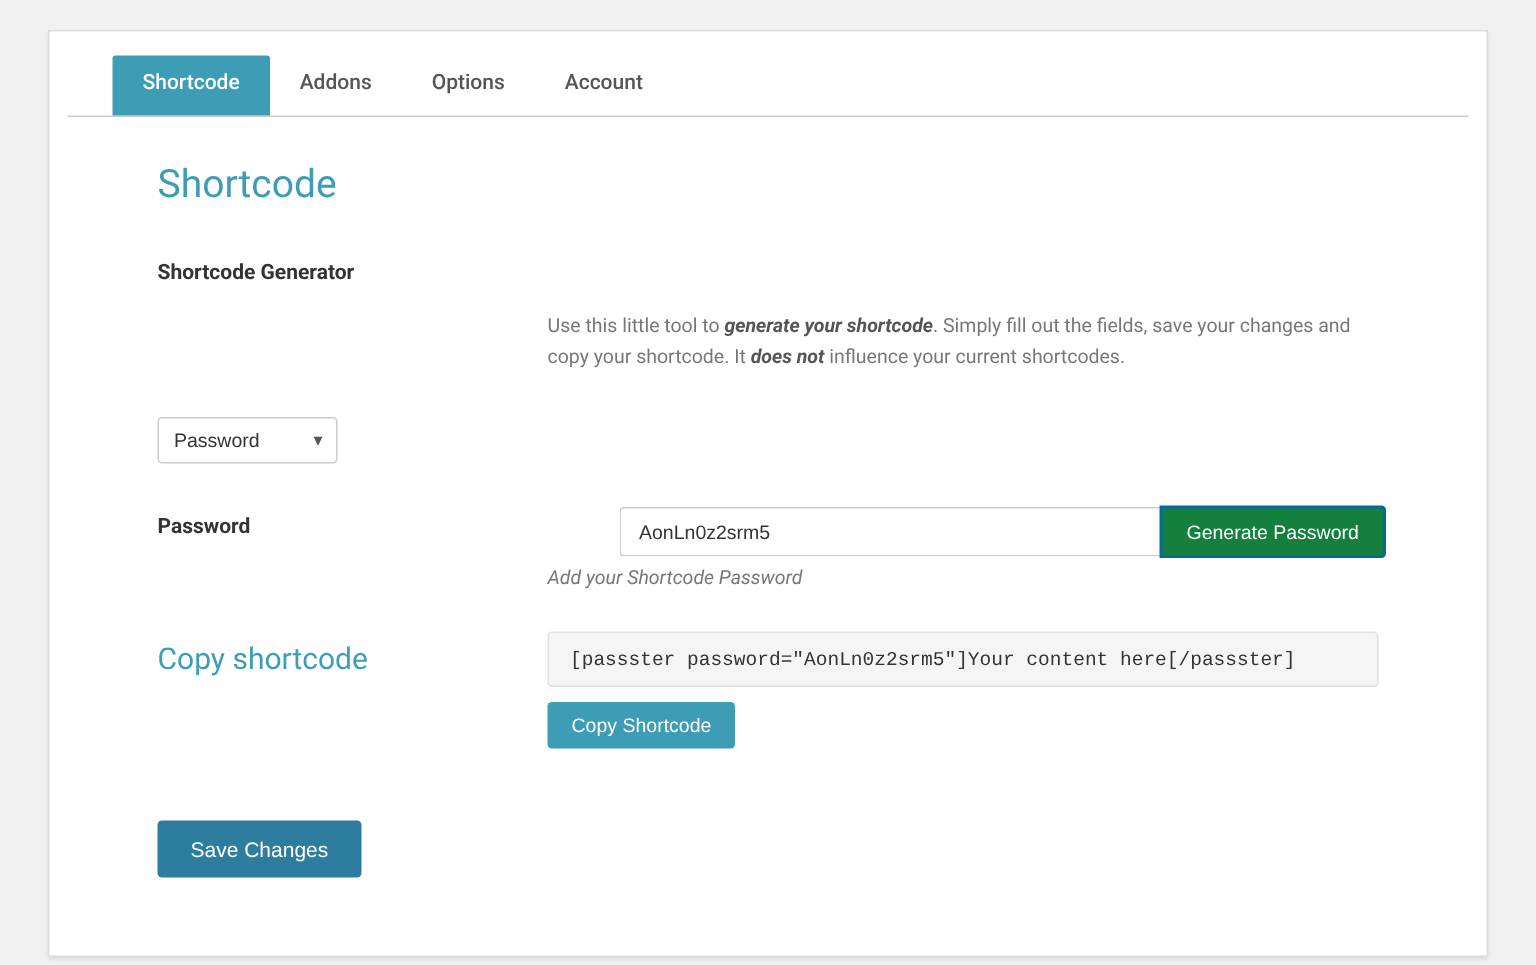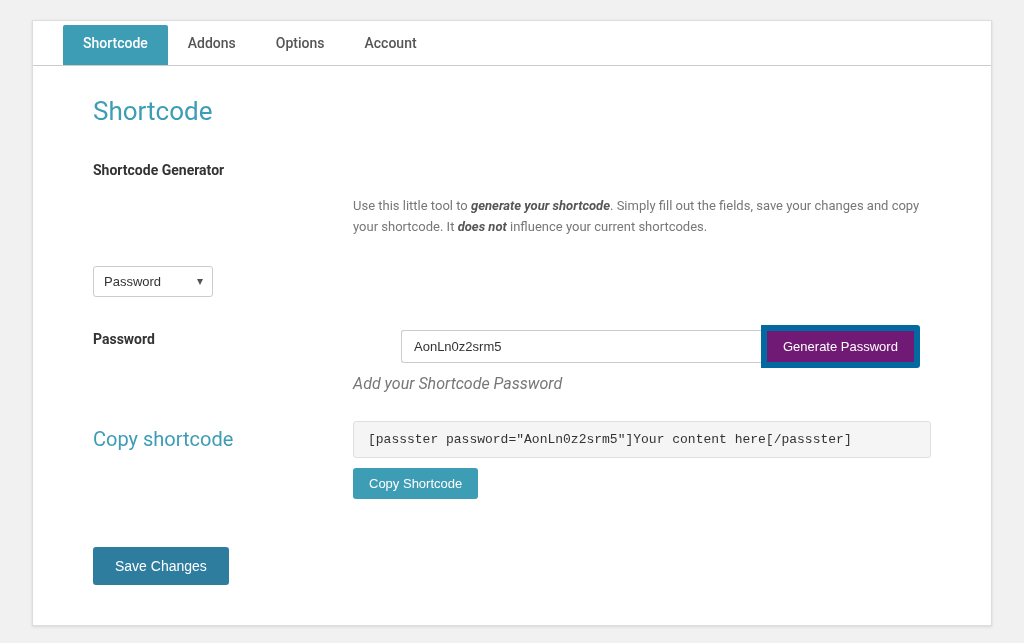--- a/index.html
+++ b/index.html
@@ -15,21 +15,21 @@
       justify-content: center;
       align-items: center;
       min-height: 100vh;
       padding: 20px;
     }
 
     .page-container {
       background: #fff;
       width: 960px;
       min-height: 600px;
-      padding: 0;
+      padding: 12px;
       border: 1px solid #ddd;
       box-shadow: 0 1px 3px rgba(0,0,0,0.1);
     }
 
     
     .tabs-bar {
       display: flex;
       border-bottom: 1px solid #ccc;
       background: #fff;
       padding: 0 30px;
@@ -147,32 +147,32 @@
       border: 1px solid #ccc;
       border-right: none;
       border-radius: 3px 0 0 3px;
       padding: 8px 12px;
       font-size: 13px;
       color: #333;
       width: 360px;
     }
 
     .generate-btn {
-      background: #701a75;
-      color: #fff;
-      border: 6px solid #0369a1;
+      background: #15803d;
+      color: #fff;
+      border: 2px solid #0369a1;
       border-radius: 0 3px 3px 0;
       padding: 8px 16px;
       font-size: 13px;
       cursor: pointer;
       white-space: nowrap;
     }
 
     .field-hint {
-      font-size: 16px;
+      font-size: 13px;
       color: #777;
       font-style: italic;
       margin-top: 6px;
     }
 
     
     .copy-shortcode-label {
       font-size: 20px;
       font-weight: 400;
       color: #3d9db5;

